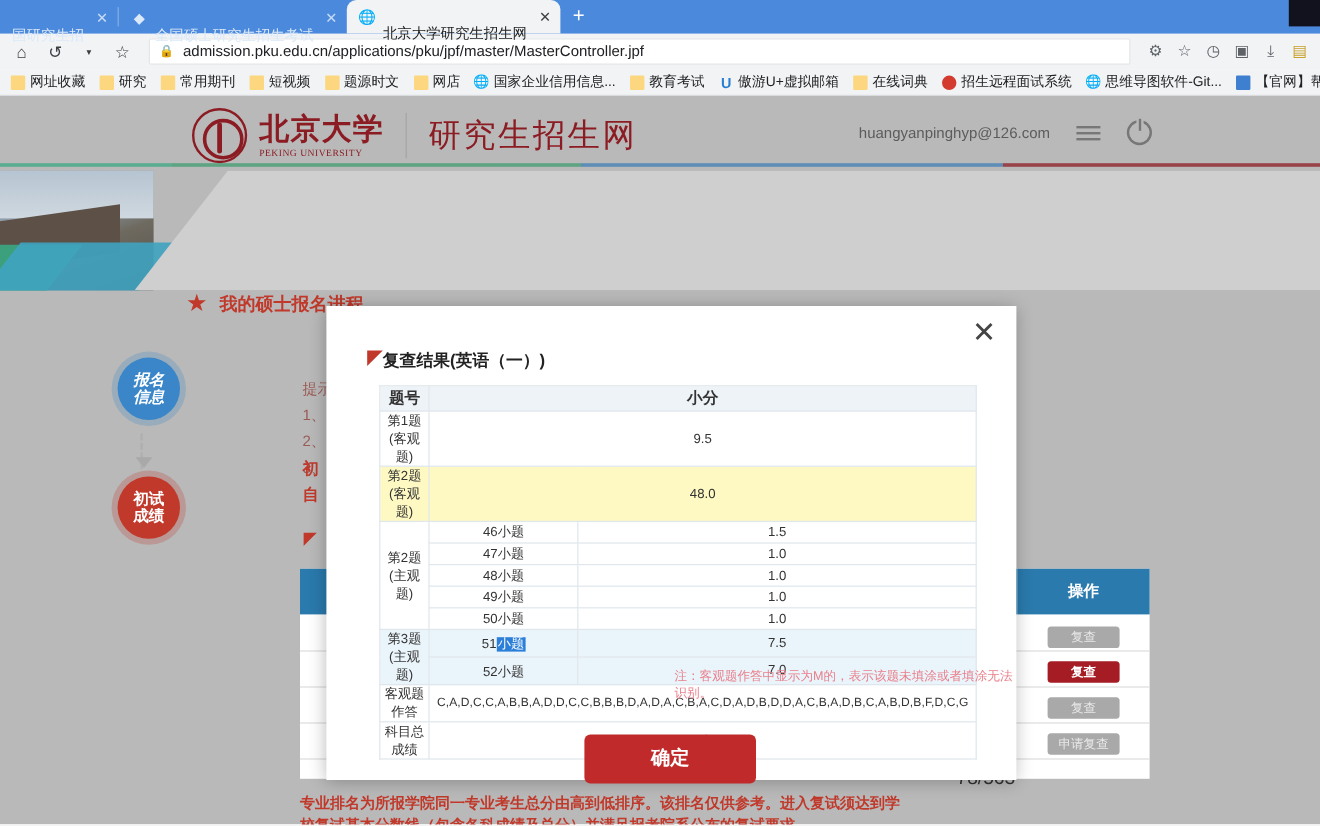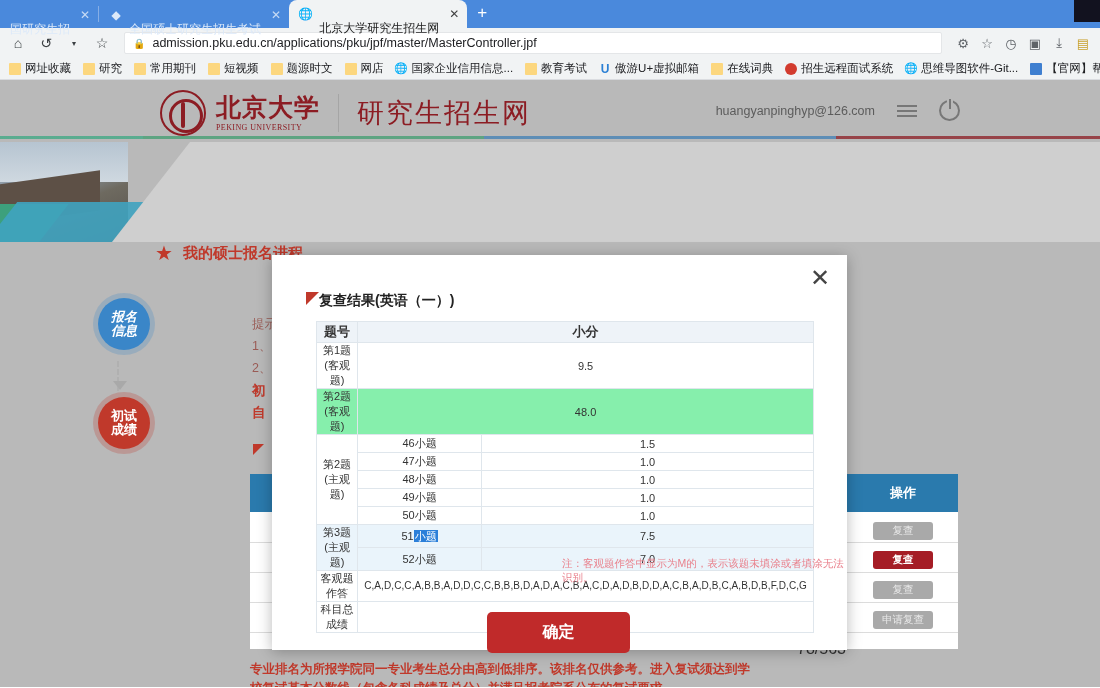--- a/index.html
+++ b/index.html
@@ -291,21 +291,21 @@
     border-collapse: collapse; font-size: 11px; color: #333;
   }
   table.score th, table.score td {
     border: 1px solid #dfe6ec; padding: 0; text-align: center;
     height: 18px;
   }
   table.score thead th {
     background: #eef3f8; font-size: 13px; font-weight: bold; height: 21px;
     color: #333;
   }
-  table.score tbody tr.alt td { background: #86efac; }
+  table.score tbody tr.alt td { background: #fef9c3; }
   table.score tbody tr.hl td { background: #eaf4fb; }
   table.score td.qname { font-size: 11px; }
   table.score td.sub { font-size: 11px; }
   table.score td.answers {
     font-size: 10px; line-height: 14px; padding: 2px 6px; text-align: center;
     letter-spacing: .1px;
   }
   .sel { background: #2b7fd9; color: #fff; padding: 0 1px; }
   .note-abs {
     position: absolute; left: 290px; top: 302px;

